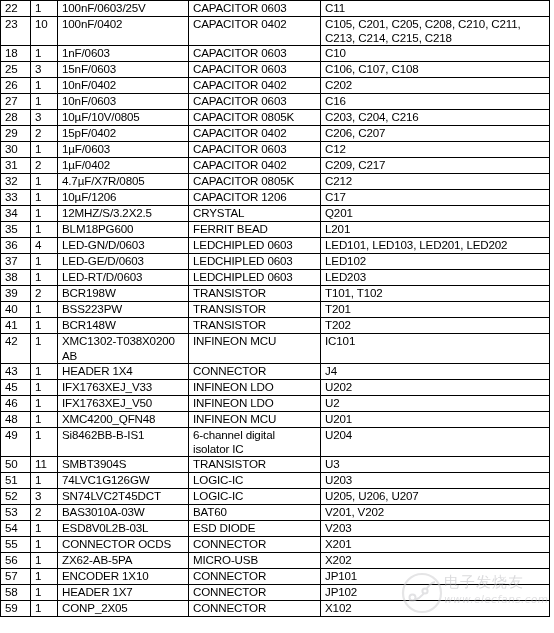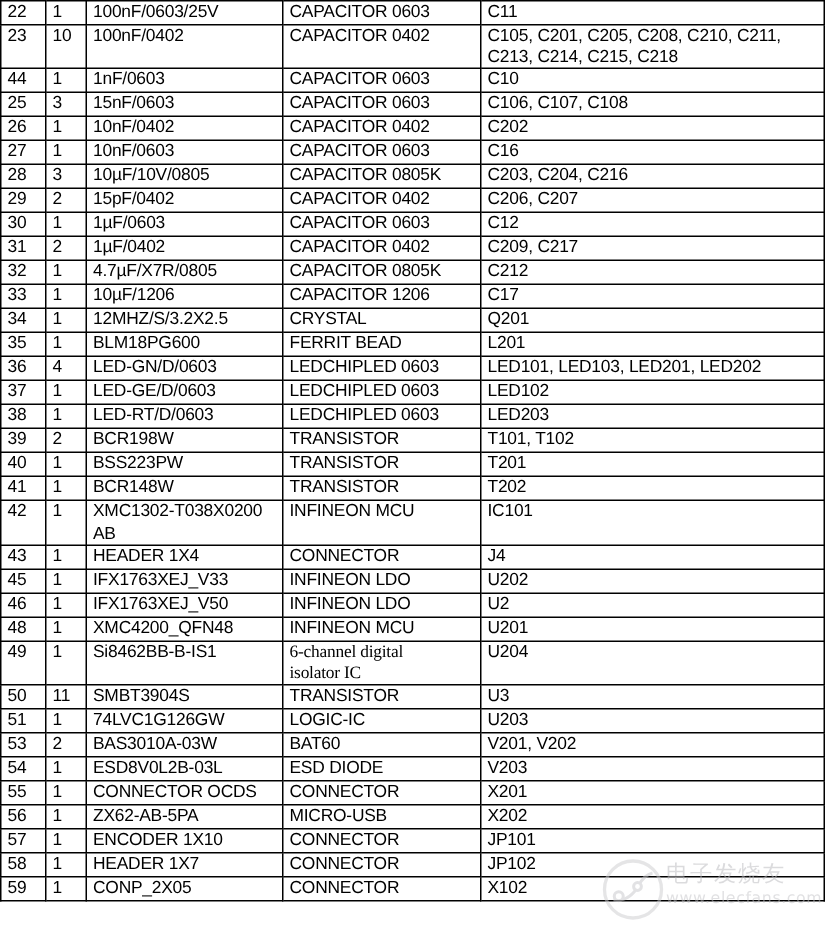--- a/index.html
+++ b/index.html
@@ -58,21 +58,21 @@
     padding-left: 5px;
     letter-spacing: 0px;
   }
 
   td.tall {
     height: 30px;
   }
 
   
   td.alt-font {
-    font-family: Liberation Serif, serif;
+    font-family: Liberation Sans, sans-serif;
     font-size: 10.6px;
     letter-spacing: -0.3px;
     line-height: 14px;
     margin-top: 26px;
   }
 
   
   #watermark {
     position: absolute;
     right: 4px;
@@ -95,20 +95,21 @@
   }
   .wm-url {
     position: absolute;
     left: 44px;
     top: 22px;
     font-family: "DejaVu Sans", sans-serif;
     font-size: 10.5px;
     color: #c3c3c7;
     letter-spacing: 0.4px;
     white-space: nowrap;
+    font-style: italic;
   }
 </style>
 </head>
 <body>
 
 <div id="bom-wrap">
   <table class="bom">
     <colgroup>
       <col class="c-idx">
         <col class="c-qty">
@@ -126,21 +127,21 @@
         </tr>
         <tr>
           <td class="idx tall">23</td>
           <td class="qty tall">10</td>
           <td class="value tall">100nF/0402</td>
           <td class="desc tall">CAPACITOR 0402</td>
           <td class="refs tall">C105, C201, C205, C208, C210, C211,
 C213, C214, C215, C218</td>
         </tr>
         <tr>
-          <td class="idx">44</td>
+          <td class="idx">18</td>
           <td class="qty">1</td>
           <td class="value">1nF/0603</td>
           <td class="desc">CAPACITOR 0603</td>
           <td class="refs">C10</td>
         </tr>
         <tr>
           <td class="idx">25</td>
           <td class="qty">3</td>
           <td class="value">15nF/0603</td>
           <td class="desc">CAPACITOR 0603</td>
@@ -308,20 +309,27 @@
           <td class="value">SMBT3904S</td>
           <td class="desc">TRANSISTOR</td>
           <td class="refs">U3</td>
         </tr>
         <tr>
           <td class="idx">51</td>
           <td class="qty">1</td>
           <td class="value">74LVC1G126GW</td>
           <td class="desc">LOGIC-IC</td>
           <td class="refs">U203</td>
+        </tr>
+        <tr>
+          <td class="idx">52</td>
+          <td class="qty">3</td>
+          <td class="value">SN74LVC2T45DCT</td>
+          <td class="desc">LOGIC-IC</td>
+          <td class="refs">U205, U206, U207</td>
         </tr>
         <tr>
           <td class="idx">53</td>
           <td class="qty">2</td>
           <td class="value">BAS3010A-03W</td>
           <td class="desc">BAT60</td>
           <td class="refs">V201, V202</td>
         </tr>
         <tr>
           <td class="idx">54</td>

